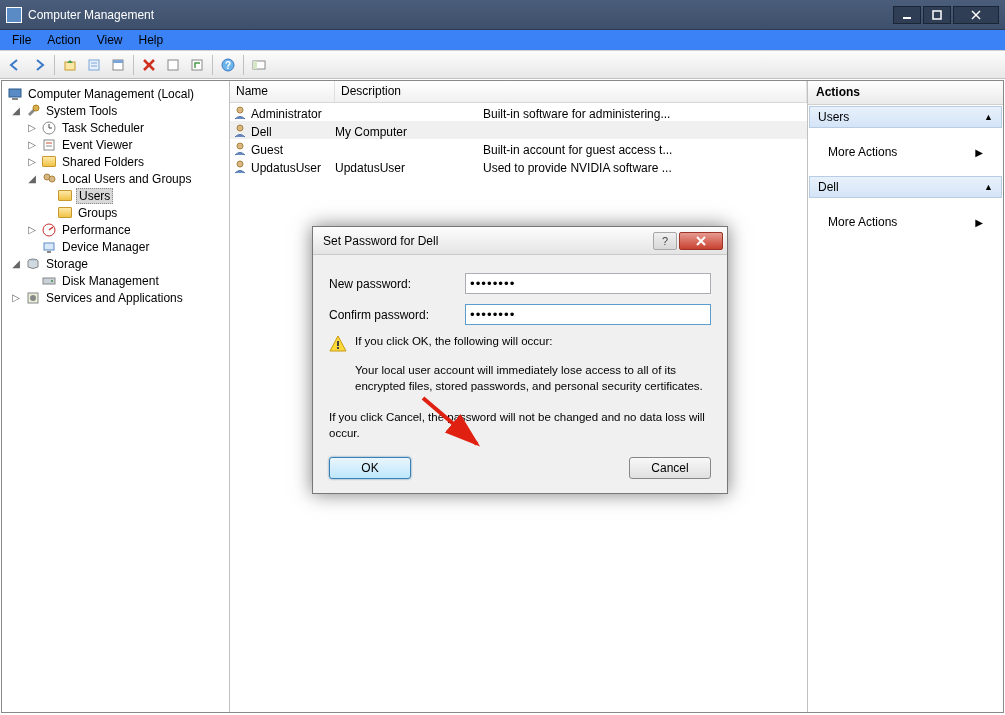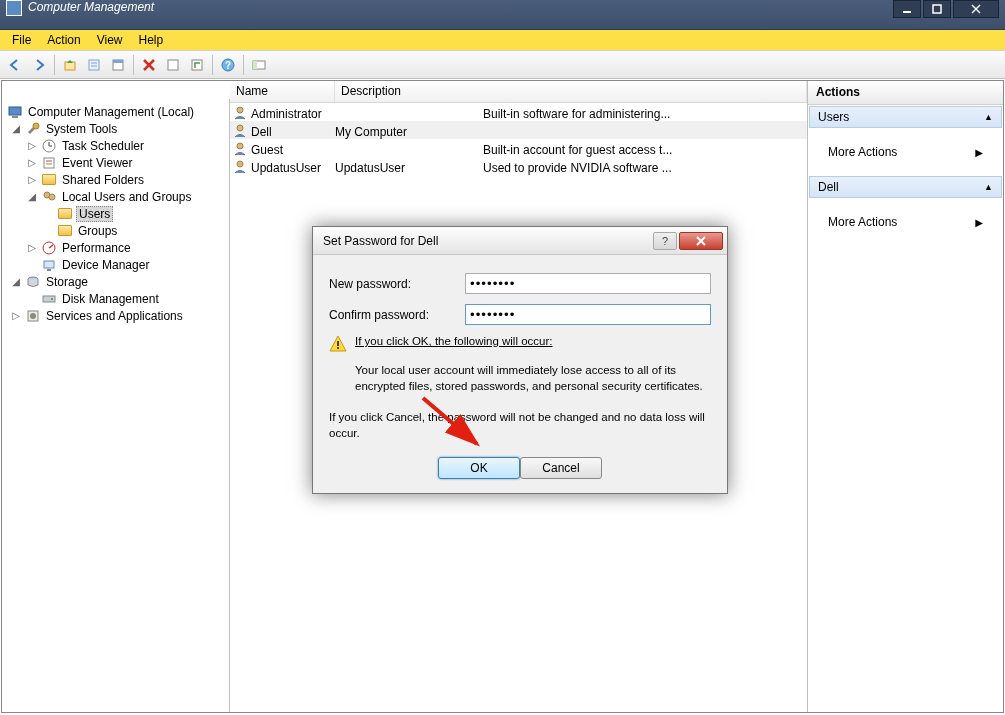--- a/index.html
+++ b/index.html
@@ -1,40 +1,40 @@
 <!DOCTYPE html>
 <html><head>
 <meta charset="utf-8">
 <style>
 * { box-sizing: border-box; margin: 0; padding: 0; }
 body { font-family: "Segoe UI", Tahoma, sans-serif; font-size: 12px; background: #fff; width: 1005px; height: 715px; overflow: hidden; position: relative; }
 
 
-.titlebar { height: 30px; background: linear-gradient(#4a5d7a, #3d4f6b); display: flex; padding: 0 6px; color: #fff; border-bottom: 1px solid #2b3a52; font-style: italic; }
+.titlebar { height: 30px; background: linear-gradient(#4a5d7a, #3d4f6b); display: flex; align-items: center; padding: 0 6px; color: #fff; border-bottom: 1px solid #2b3a52; }
 .titlebar .icon { width: 16px; height: 16px; background: #5a8bc4; margin-right: 6px; border: 1px solid #fff; }
 .titlebar .title { flex: 1; font-size: 12px; }
 .winbtns { display: flex; gap: 2px; }
 .winbtn { width: 28px; height: 18px; background: #2f3e55; border: 1px solid #1a2536; display: flex; align-items: center; justify-content: center; color: #fff; font-size: 11px; font-family: Arial; }
 .winbtn.close { width: 46px; background: #2f3e55; }
 .winbtn svg { width: 10px; height: 10px; }
 
 
-.menubar { height: 21px; background: #fde047; display: flex; align-items: center; padding: 0 4px; border-bottom: 1px solid #d0d0d0; }
+.menubar { height: 21px; background: #3b82f6; display: flex; align-items: center; padding: 0 4px; border-bottom: 1px solid #d0d0d0; }
 .menubar span { padding: 2px 8px; }
 
 
 .toolbar { height: 28px; background: linear-gradient(#fcfcfc, #e8e8e8); border-bottom: 1px solid #c0c0c0; display: flex; align-items: center; padding: 0 4px; gap: 2px; }
 .tbtn { width: 22px; height: 22px; display: flex; align-items: center; justify-content: center; border: 1px solid transparent; }
 .tsep { width: 1px; height: 20px; background: #c0c0c0; margin: 0 2px; }
 
 
 .content { height: 633px; display: flex; border: 1px solid #888; margin: 1px; }
 
 
-.tree-panel { width: 228px; border-right: 1px solid #c0c0c0; background: #fff; padding: 4px 2px; overflow: auto; margin-top: 18px; }
+.tree-panel { width: 228px; border-right: 1px solid #c0c0c0; background: #fff; padding: 4px 2px; overflow: auto; }
 .tree-node { display: flex; align-items: center; height: 17px; padding-left: 2px; white-space: nowrap; }
 .tree-node .exp { width: 12px; text-align: center; font-size: 10px; color: #666; font-family: Arial; }
 .tree-node .ticon { width: 16px; height: 16px; margin: 0 3px; display: flex; align-items: center; justify-content: center; }
 .tree-node.selected .label { background: #d8d8d8; border: 1px dotted #888; padding: 0 2px; }
 .tree-node .label { padding: 0 2px; }
 
 
 .list-panel { flex: 1; background: #fff; }
 .list-header { height: 22px; background: linear-gradient(#fff, #f0f0f0); border-bottom: 1px solid #d8d8d8; display: flex; }
 .list-header .col { border-right: 1px solid #e0e0e0; padding: 3px 6px; }
@@ -61,26 +61,26 @@
 .dialog { position: absolute; left: 312px; top: 226px; width: 416px; background: #f0f0f0; border: 1px solid #777; box-shadow: 0 0 18px rgba(0,0,0,0.5); }
 .dlg-title { height: 28px; background: linear-gradient(#fdfdfd, #e4e4e4); border-bottom: 1px solid #c8c8c8; display: flex; align-items: center; padding: 0 4px 0 10px; }
 .dlg-title .text { flex: 1; }
 .dlg-title .hbtn { width: 24px; height: 18px; background: linear-gradient(#f0f0f0,#d8d8d8); border: 1px solid #a8a8a8; border-radius: 2px; display:flex;align-items:center;justify-content:center; font-size:11px; color:#444; margin-left:2px; }
 .dlg-title .hbtn.close { width: 44px; background: linear-gradient(#e79a90,#c8402f); color:#fff; border-color:#9c3428; }
 .dlg-body { padding: 18px 16px 14px 16px; }
 .form-row { display: flex; align-items: center; margin-bottom: 10px; }
 .form-row label { width: 136px; }
 .form-row input { flex: 1; height: 21px; border: 1px solid #abadb3; padding: 0 4px; font-family: Arial; letter-spacing: 1px; }
 .form-row input.focused { border: 1px solid #5c9ccc; }
-.warn-block { display: flex; margin: 6px 0 10px 0; text-decoration: underline; }
+.warn-block { display: flex; margin: 6px 0 10px 0; }
 .warn-icon { width: 18px; height: 18px; margin-right: 8px; flex-shrink:0; }
 .warn-text { font-size: 11.5px; }
 .warn-sub { font-size: 11.5px; margin-left: 26px; margin-bottom: 16px; line-height: 1.35; }
 .cancel-note { font-size: 11.5px; line-height: 1.35; margin-bottom: 16px; }
-.dlg-buttons { display: flex; justify-content: center; }
+.dlg-buttons { display: flex; justify-content: space-between; }
 .dlg-btn { width: 82px; height: 22px; border: 1px solid #888; background: linear-gradient(#f8f8f8,#e0e0e0); border-radius: 3px; font-size: 12px; }
 .dlg-btn.primary { border: 1px solid #3c7fb1; background: linear-gradient(#eaf6fd,#bee6fd); box-shadow: 0 0 2px #3c7fb1; }
 
 
 .arrow-annot { position: absolute; left: 415px; top: 390px; pointer-events: none; }
 
 
 .folder-ico { width:14px; height:11px; background: linear-gradient(#ffe9a8,#f0c246); border:1px solid #c89a2e; border-radius:1px; }
 </style>
 </head>

